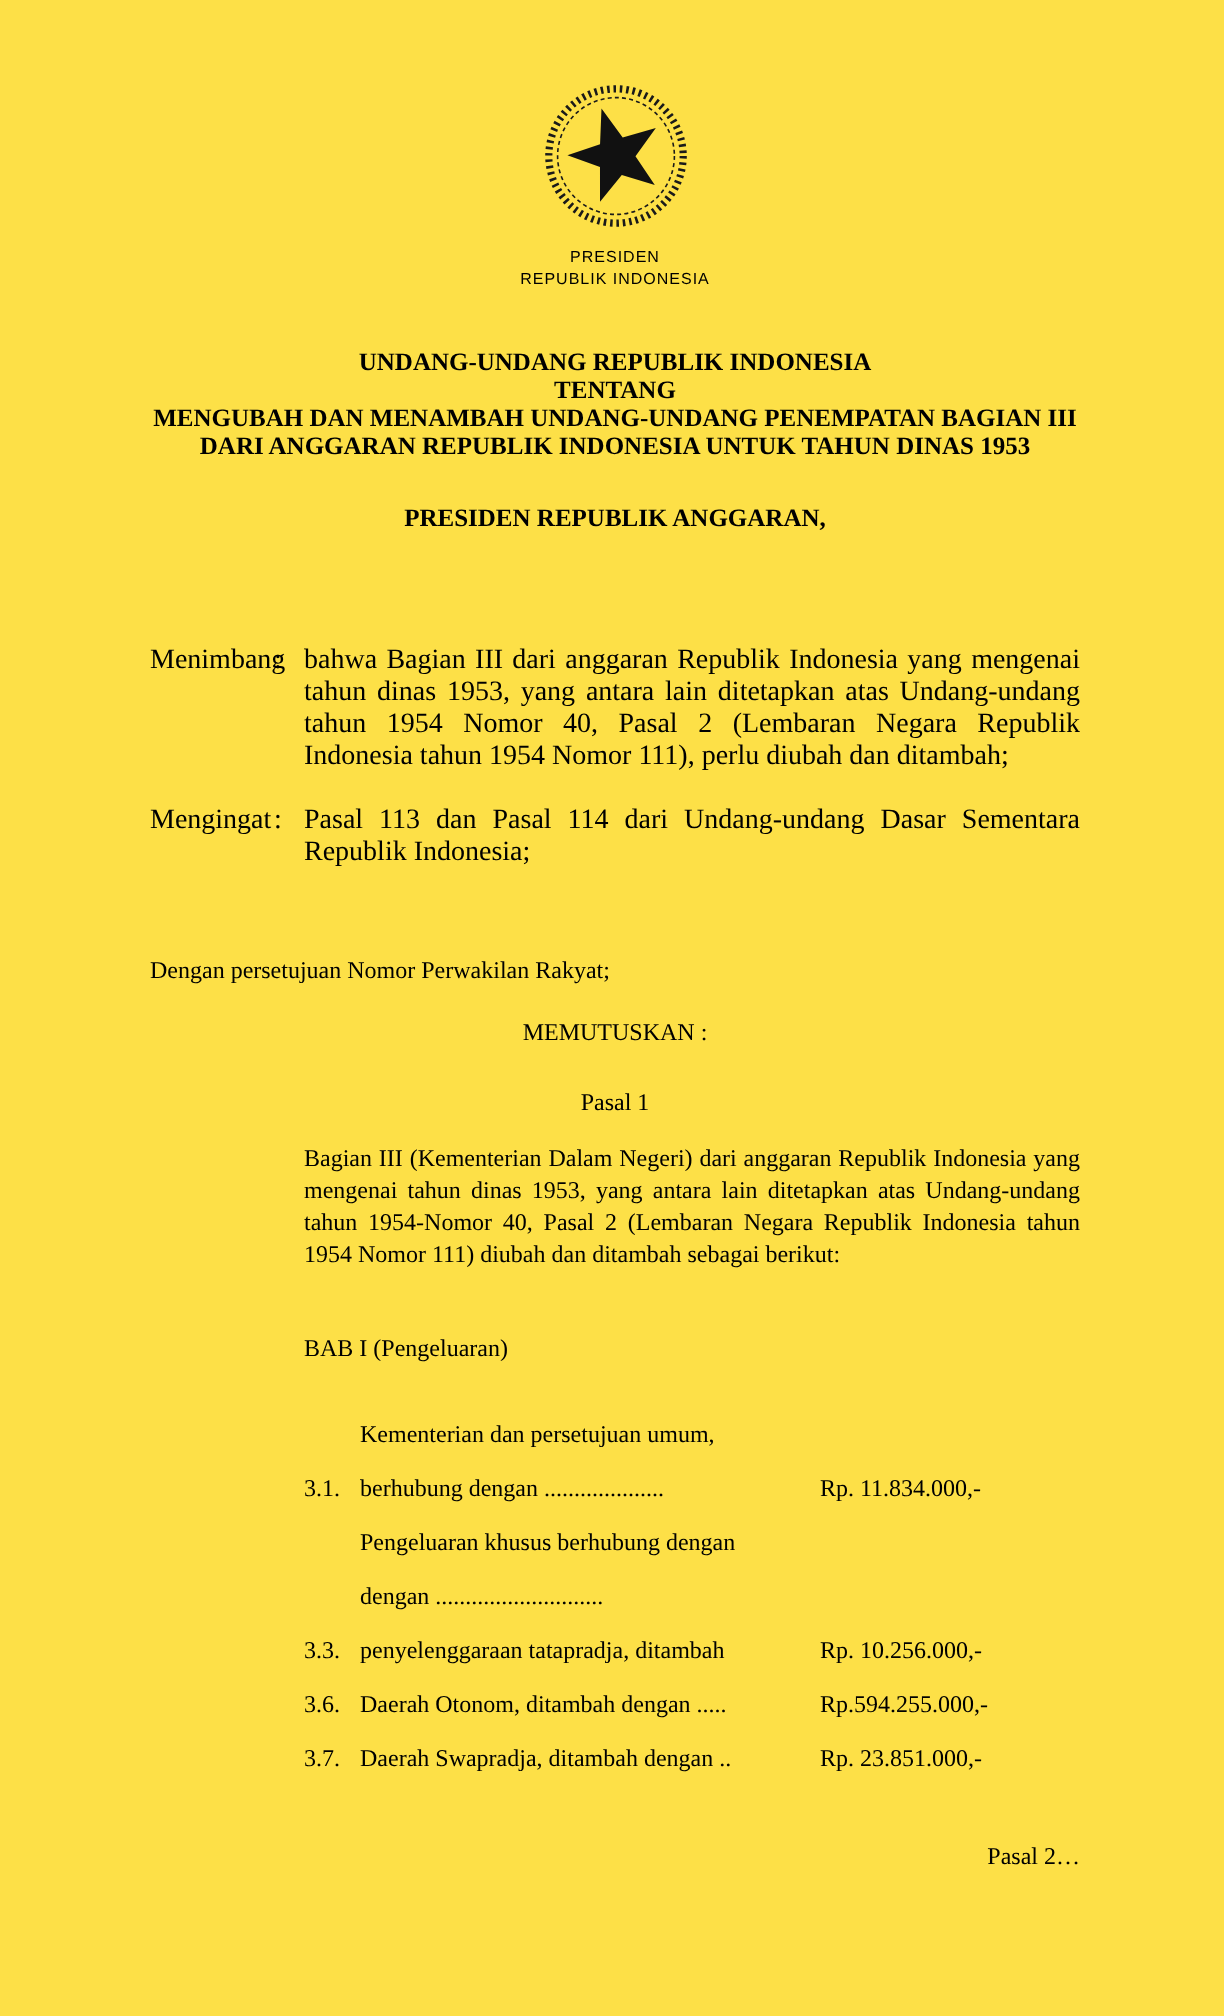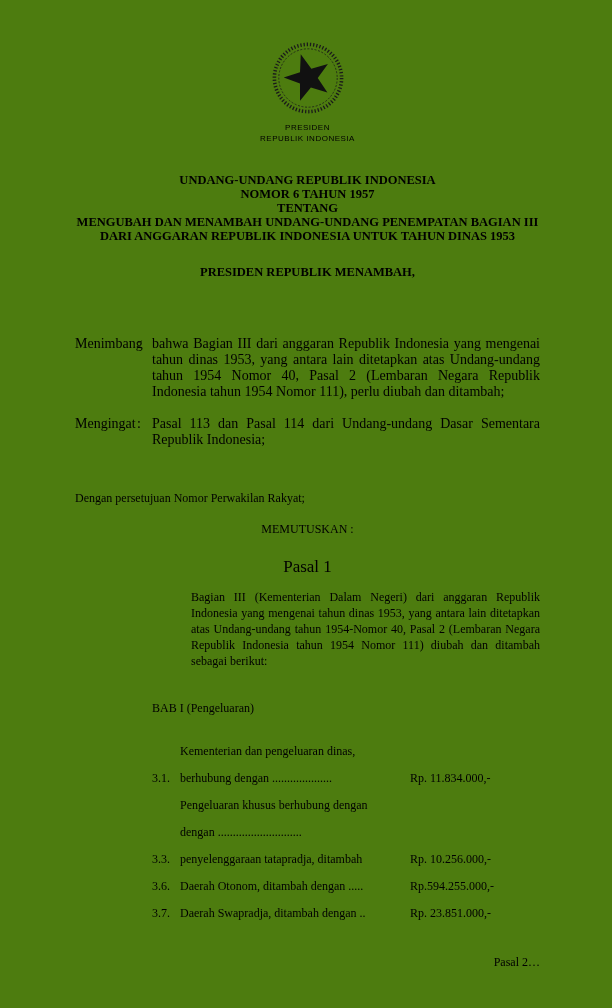--- a/index.html
+++ b/index.html
@@ -5,21 +5,21 @@
   html, body {
     margin: 0;
     padding: 0;
     background: #e9e9e9;
   }
   .page {
     position: relative;
     width: 612px;
     height: 1008px;
     margin: 0 auto;
-    background: #4d7c0f;
+    background: #fde047;
     box-sizing: border-box;
     padding: 38px 72px 0 75px;
     font-family: "Liberation Serif", serif;
     color: #000000;
     overflow: hidden;
   }
   
   .letterhead {
     text-align: center;
   }
@@ -83,25 +83,25 @@
     line-height: 16px;
   }
   .decision-heading {
     margin-top: 16px;
     text-align: center;
     font-size: 12px;
   }
   .pasal-heading {
     margin-top: 20px;
     text-align: center;
-    font-size: 17px;
+    font-size: 12px;
   }
   .pasal-body {
     margin-top: 12px;
-    margin-left: 116px;
+    margin-left: 77px;
     font-size: 12px;
     line-height: 16px;
     text-align: justify;
   }
   .bab-heading {
     margin-top: 32px;
     margin-left: 77px;
     font-size: 12px;
   }
   
@@ -145,26 +145,25 @@
         <circle cx="50" cy="50" r="36.5" fill="none" stroke="#1a1a1a" stroke-width="1" stroke-dasharray="2.5 2"></circle>
         <polygon points="50,19 42.6,40.1 21.1,40.6 38.4,53.7 32.1,74.4 50,62.4 67.9,74.4 61.6,53.7 78.9,40.6 57.4,40.1" fill="#111111" transform="rotate(-17 50 50)"></polygon>
       </svg>
     </span>
     <div class="lh-presiden">PRESIDEN</div>
     <div class="lh-republik">REPUBLIK INDONESIA</div>
   </header>
 
   <section class="title-block">
     <div>UNDANG-UNDANG REPUBLIK INDONESIA</div>
-    <div>NOMOR 6 TAHUN 1957</div>
     <div>TENTANG</div>
     <div>MENGUBAH DAN MENAMBAH UNDANG-UNDANG PENEMPATAN BAGIAN III DARI ANGGARAN REPUBLIK INDONESIA UNTUK TAHUN DINAS 1953</div>
   </section>
 
-  <div class="salutation">PRESIDEN REPUBLIK MENAMBAH,</div>
+  <div class="salutation">PRESIDEN REPUBLIK ANGGARAN,</div>
 
   <section class="considerations">
     <div class="consideration-row">
       <div class="consideration-label">Menimbang</div>
       <div class="consideration-colon">:</div>
       <div class="consideration-text">bahwa Bagian III dari anggaran Republik Indonesia yang mengenai tahun dinas 1953, yang antara lain ditetapkan atas Undang-undang tahun 1954 Nomor 40, Pasal 2 (Lembaran Negara Republik Indonesia tahun 1954 Nomor 111), perlu diubah dan ditambah;</div>
     </div>
     <div class="consideration-row">
       <div class="consideration-label">Mengingat</div>
       <div class="consideration-colon">:</div>
@@ -180,21 +179,21 @@
 
   <p class="pasal-body">Bagian III (Kementerian Dalam Negeri) dari anggaran Republik Indonesia yang mengenai tahun dinas 1953, yang antara lain ditetapkan atas Undang-undang tahun 1954-Nomor 40, Pasal 2 (Lembaran Negara Republik Indonesia tahun 1954 Nomor 111) diubah dan ditambah sebagai berikut:</p>
 
   <div class="bab-heading">BAB I (Pengeluaran)</div>
 
   <section class="items">
 
     <div class="item">
       <div class="item-num">3.1.</div>
       <div class="item-lines">
-        <div>Kementerian dan pengeluaran dinas,</div>
+        <div>Kementerian dan persetujuan umum,</div>
         <div>berhubung dengan ....................</div>
       </div>
       <div class="item-amount">Rp. 11.834.000,-</div>
     </div>
 
     <div class="item">
       <div class="item-num">3.3.</div>
       <div class="item-lines">
         <div>Pengeluaran khusus berhubung dengan</div>
         <div>dengan ............................</div>

